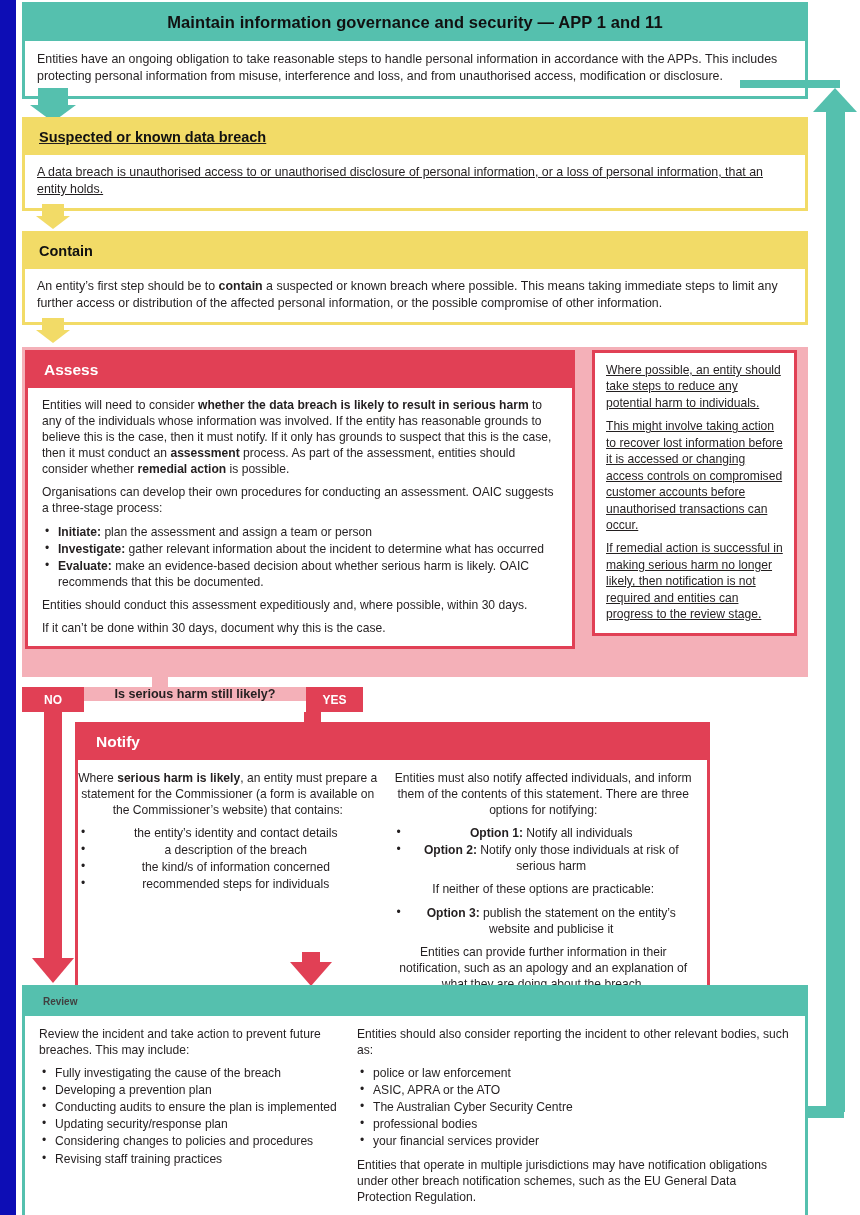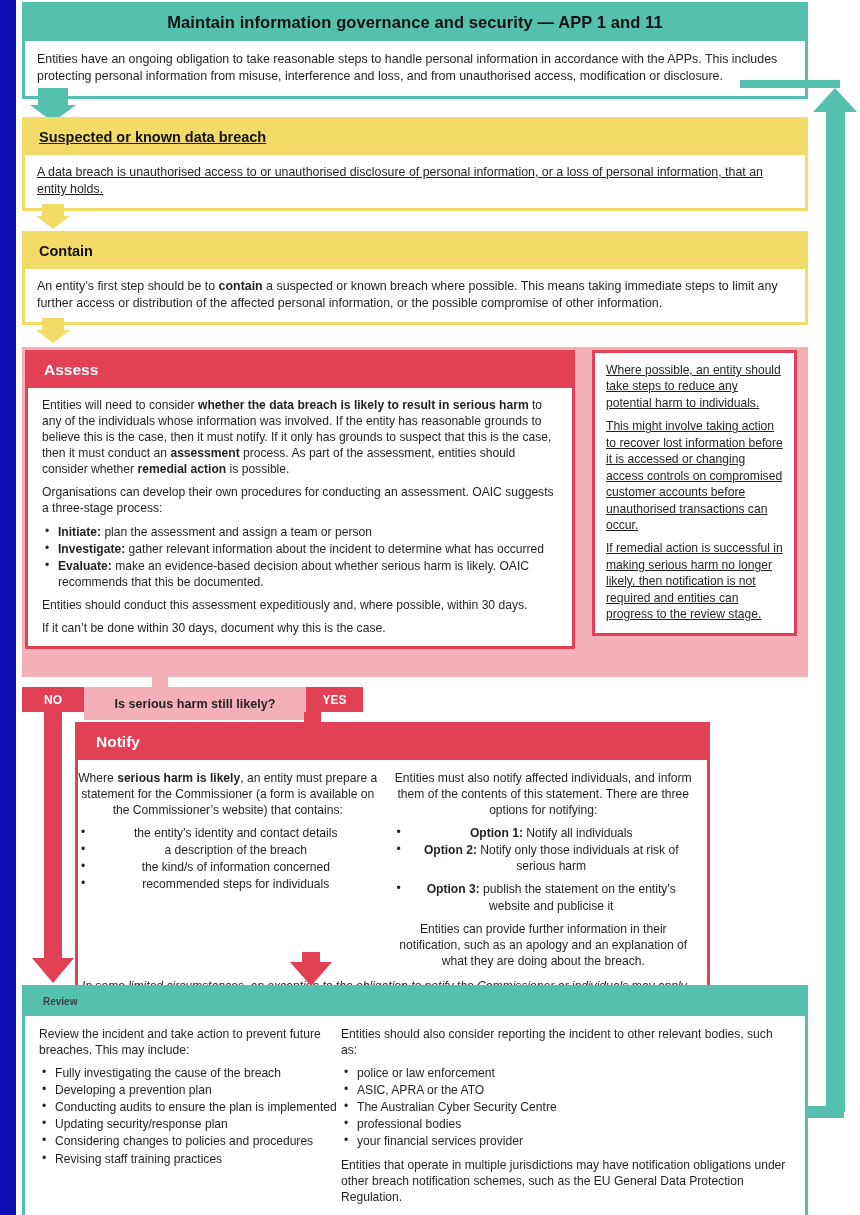--- a/index.html
+++ b/index.html
@@ -56,38 +56,38 @@
   #assess .panel-body{padding:9px 14px 10px 14px;font-size:12.1px;line-height:1.33;}
 
   #remedial{left:592px;top:350px;width:205px;background:#e14055;padding:3px;}
   #remedial .panel-head{color:#fff;font-size:14.5px;padding:8px 12px 9px;}
   #remedial .panel-body{padding:9px 11px 10px 11px;font-size:12.1px;line-height:1.36;text-decoration:underline;}
 
   
   #decision{position:absolute;left:22px;top:687px;height:25px;}
   .dec-no{position:absolute;left:0;top:0;width:62px;height:25px;background:#e14055;
           color:#fff;font-weight:bold;font-size:12px;display:flex;align-items:center;justify-content:center;}
-  .dec-q{position:absolute;left:62px;top:0;width:222px;height:33px;background:#f4b0b8;
+  .dec-q{position:absolute;left:62px;top:0;width:222px;height:14px;background:#f4b0b8;
          color:#231f20;font-weight:bold;font-size:12.6px;display:flex;align-items:center;justify-content:center;}
   .dec-yes{position:absolute;left:284px;top:0;width:57px;height:25px;background:#e14055;
            color:#fff;font-weight:bold;font-size:12px;display:flex;align-items:center;justify-content:center;}
 
   
   #notify{left:75px;top:722px;width:635px;background:#e14055;padding:3px;}
   #notify .panel-head{color:#fff;font-size:15.5px;padding:8px 18px 9px;}
   #notify .panel-body{padding:10px 14px 10px 0;font-size:12.1px;line-height:1.33;text-align:center;}
   .notify-cols{display:flex;gap:16px;}
   .notify-col{flex:1;}
   .notify-note{margin-top:9px;font-style:italic;font-size:12.1px;}
 
   
   #review{left:22px;top:985px;width:786px;background:#55c0ae;padding:3px;}
   #review .panel-head{color:#404040;font-size:10px;padding:8px 18px 9px;}
   #review .panel-body{padding:10px 14px 11px 14px;font-size:12.1px;line-height:1.33;}
-  .review-cols{display:flex;gap:2px;}
+  .review-cols{display:flex;gap:18px;}
   .review-col{flex:1;}
   .review-col.left{flex:0 0 300px;}
 
   
   #return-line{position:absolute;}
 </style>
 </head>
 <body>
 
 <div class="blue-spine"></div>
@@ -182,20 +182,21 @@
           <li>the kind/s of information concerned</li>
           <li>recommended steps for individuals</li>
         </ul>
       </div>
       <div class="notify-col">
         <p>Entities must also notify affected individuals, and inform them of the contents of this statement. There are three options for notifying:</p>
         <ul>
           <li><b>Option 1:</b><span> Notify all individuals</span></li>
           <li><b>Option 2:</b><span> Notify only those individuals at risk of serious harm</span></li>
         </ul>
+        <p>If neither of these options are practicable:</p>
         <ul>
           <li><b>Option 3:</b><span> publish the statement on the entity’s website and publicise it</span></li>
         </ul>
         <p>Entities can provide further information in their notification, such as an apology and an explanation of what they are doing about the breach.</p>
       </div>
     </div>
     <div class="notify-note"><i>In some limited circumstances, an exception to the obligation to notify the Commissioner or individuals may apply.</i></div>
   </div>
 </div>
 

